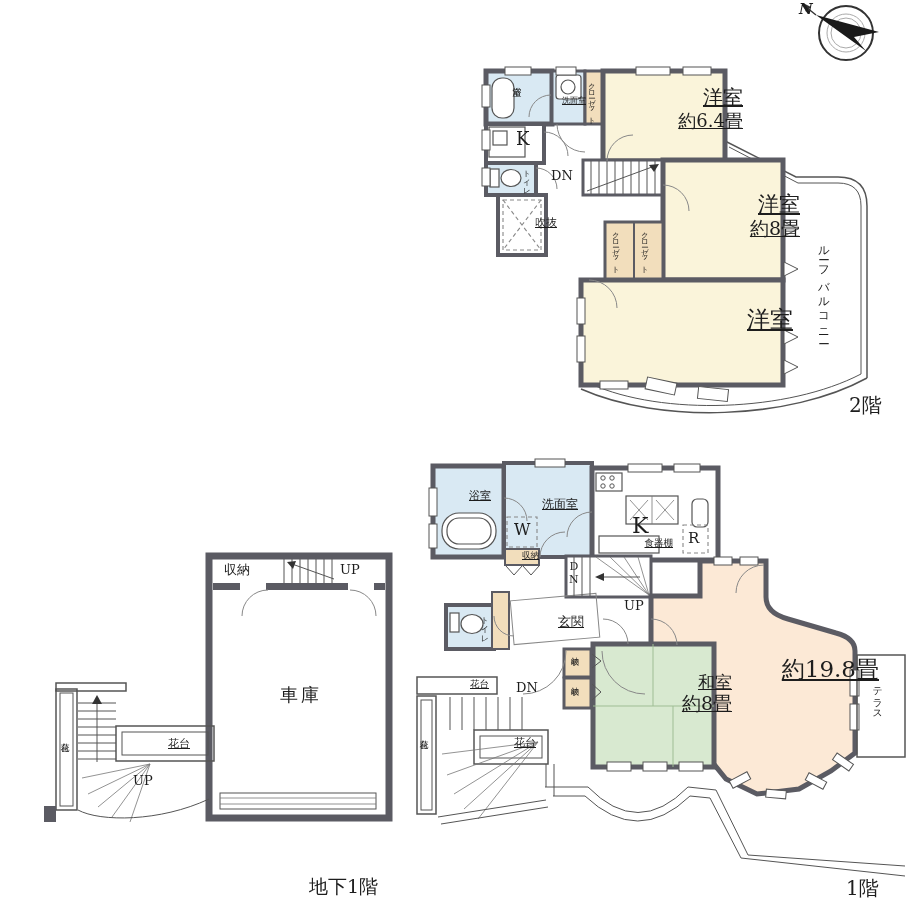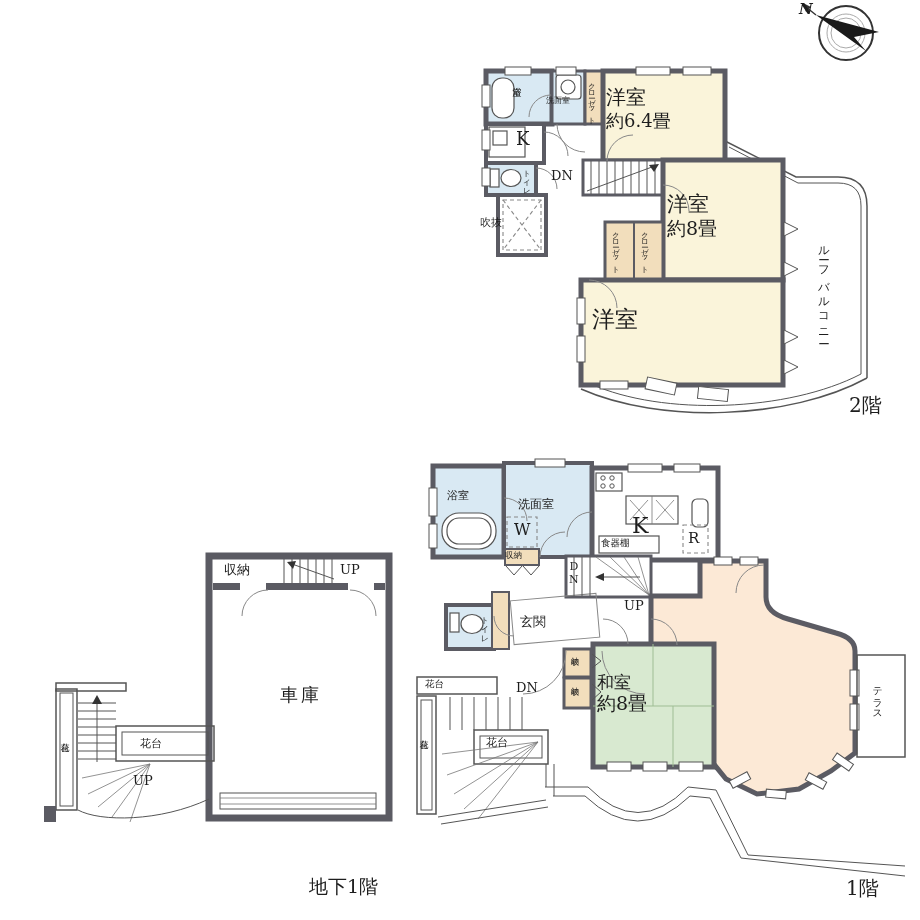--- a/index.html
+++ b/index.html
@@ -1,22 +1,22 @@
 <!DOCTYPE html>
 <html><head>
 <meta charset="utf-8">
 <style>
   html,body{margin:0;padding:0;background:#fff;}
   .stage{position:relative;width:920px;height:920px;background:#fff;overflow:hidden;
          font-family:"DejaVu Serif","Liberation Serif",serif;}
   .stage svg{position:absolute;left:0;top:0;}
   .lbl{position:absolute;color:#1d1d1d;line-height:1.12;white-space:nowrap;}
   .v{writing-mode:vertical-rl;text-orientation:upright;white-space:normal;}
-  .c{text-align:left;white-space:normal;}
-  .rm2{line-height:1.18;}
+  .c{text-align:right;white-space:normal;text-decoration:underline;}
+  .rm2{line-height:1.18;padding-left:21px;}
   
   .blue{fill:#d9e9f3}.cream{fill:#faf4da}.peach{fill:#fce9d6}.green{fill:#d8e9d0}
   .tan{fill:#f2debc}.white{fill:#fff}.wall{fill:#5b5b63}
   .w7{stroke:#5b5b63;stroke-width:7}.w5{stroke:#5b5b63;stroke-width:5}
   .w4{stroke:#5b5b63;stroke-width:4}.w3{stroke:#5b5b63;stroke-width:3}
   .w2{stroke:#5b5b63;stroke-width:2}
   .ln{stroke:#555;stroke-width:1;fill:none}
   .ln15{stroke:#555;stroke-width:1.5;fill:none}
   .ln08{stroke:#777;stroke-width:.8;fill:none}
   .door{stroke:#888;stroke-width:1;fill:none}
@@ -230,21 +230,21 @@
 <div class="lbl v" style="left:512px;top:80px;height:40px;font-size:9px">浴室</div>
 <div class="lbl c" style="left:546px;top:97px;width:40px;font-size:8px">洗面室</div>
 <div class="lbl v" style="left:587px;top:77px;height:46px;font-size:7.5px">クローゼット</div>
 <div class="lbl c rm2" style="left:606px;top:86px;width:116px">
   <div style="font-size:20px">洋室</div>
   <div style="font-size:18px">約6.4畳</div>
 </div>
 <div class="lbl" style="left:516px;top:129px;font-size:18px">K</div>
 <div class="lbl v" style="left:522px;top:165px;height:30px;font-size:7.5px">トイレ</div>
 <div class="lbl" style="left:551px;top:169px;font-size:13px">DN</div>
-<div class="lbl c" style="left:480px;top:217px;width:27px;font-size:11px">吹抜</div>
+<div class="lbl c" style="left:530px;top:217px;width:27px;font-size:11px">吹抜</div>
 <div class="lbl c rm2" style="left:667px;top:192px;width:112px">
   <div style="font-size:21px">洋室</div>
   <div style="font-size:19px">約8畳</div>
 </div>
 <div class="lbl v" style="left:611px;top:226px;height:52px;font-size:7.5px">クローゼット</div>
 <div class="lbl v" style="left:640px;top:226px;height:52px;font-size:7.5px">クローゼット</div>
 <div class="lbl c rm2" style="left:592px;top:306px;width:180px">
   <div style="font-size:23px">洋室</div>
 </div>
 <div class="lbl v" style="left:817px;top:238px;height:118px;font-size:11.5px;letter-spacing:3px">ルーフバルコニー</div>
@@ -261,20 +261,21 @@
 <div class="lbl" style="left:624px;top:599px;font-size:13px">UP</div>
 <div class="lbl v" style="left:479px;top:611px;height:34px;font-size:8px">トイレ</div>
 <div class="lbl c" style="left:520px;top:615px;width:64px;font-size:13px">玄関</div>
 <div class="lbl v" style="left:569px;top:651px;height:25px;font-size:8px">収納</div>
 <div class="lbl v" style="left:569px;top:681px;height:26px;font-size:8px">収納</div>
 <div class="lbl c rm2" style="left:597px;top:672px;width:114px">
   <div style="font-size:17px">和室</div>
   <div style="font-size:19px">約8畳</div>
 </div>
 <div class="lbl c rm2" style="left:712px;top:656px;width:146px">
+  <div style="font-size:23px">約19.8畳</div>
 </div>
 <div class="lbl v" style="left:872px;top:680px;height:56px;font-size:10px">テラス</div>
 <div class="lbl c" style="left:425px;top:679px;width:64px;font-size:9.5px">花台</div>
 <div class="lbl v" style="left:419px;top:733px;height:44px;font-size:9px">花台</div>
 <div class="lbl c" style="left:486px;top:737px;width:50px;font-size:11px">花台</div>
 <div class="lbl" style="left:516px;top:681px;font-size:13px">DN</div>
 <div class="lbl" style="left:846px;top:877px;font-size:20px">1階</div>
 
 <div class="lbl" style="left:224px;top:563px;font-size:13px">収納</div>
 <div class="lbl" style="left:340px;top:563px;font-size:13px">UP</div>

